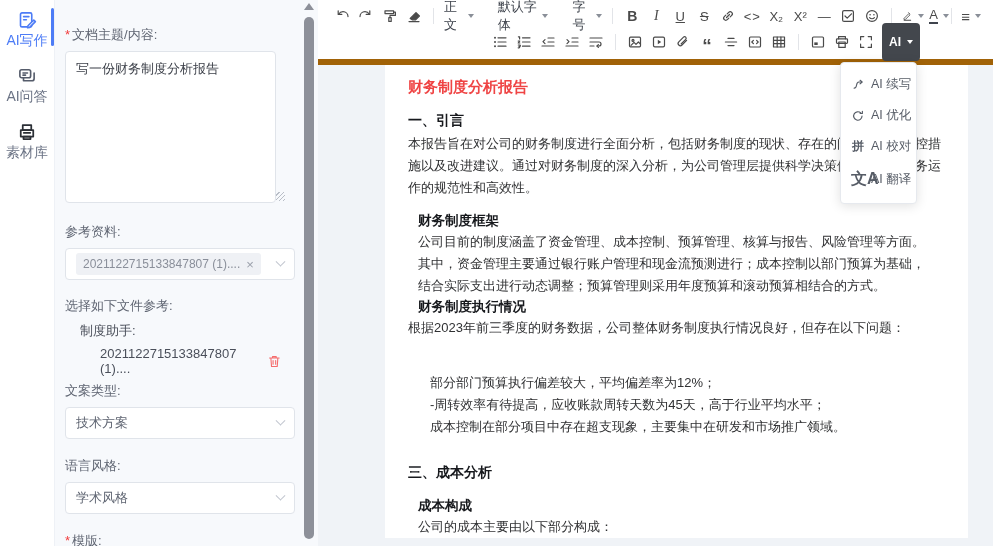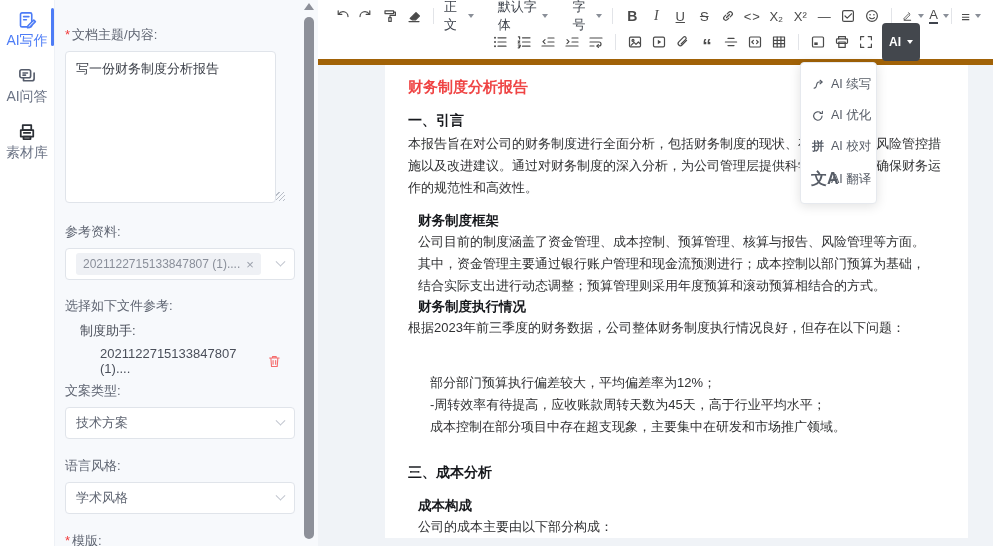--- a/index.html
+++ b/index.html
@@ -75,21 +75,21 @@
   .doc-title { font-size:15px; font-weight:bold; color:#ef4444; line-height:20px; margin:2px 0 13px; }
   .h2 { font-size:14px; font-weight:bold; color:#17191d; line-height:20px; margin:2px 0 3px; }
   .h3 { font-size:13.5px; font-weight:bold; color:#17191d; line-height:20px; }
   .pre { white-space:pre-line; }
   .ind { margin-left:10px; }
   .lst { margin-left:22px; }
   .mt20 { margin-top:33px; } .mt26 { margin-top:24px; } .mt14 { margin-top:14px; }
   .mt8 { margin-top:8px; } .mt12 { margin-top:12px; }
 
   
-  .ai-menu { position:absolute; left:482px; top:62px; background:#fff; border:1px solid #e6e9ee;
+  .ai-menu { position:absolute; left:522px; top:62px; background:#fff; border:1px solid #e6e9ee;
     border-radius:4px; box-shadow:0 2px 12px rgba(0,0,0,.12); padding:6px 0; z-index:9; width:77px; }
   .ai-menu .mi { display:flex; align-items:center; gap:6px; padding:7px 10px; font-size:12.5px;
     color:#565c66; cursor:pointer; white-space:nowrap; }
   .ai-menu .mi svg { width:14px; height:14px; stroke:#565c66; fill:none; stroke-width:1.3;
     stroke-linecap:round; stroke-linejoin:round; flex:none; }
   .mi-glyph { font-size:12px; font-weight:bold; color:#565c66; width:14px; text-align:center; flex:none; }
 </style>
 </head>
 <body>
 

